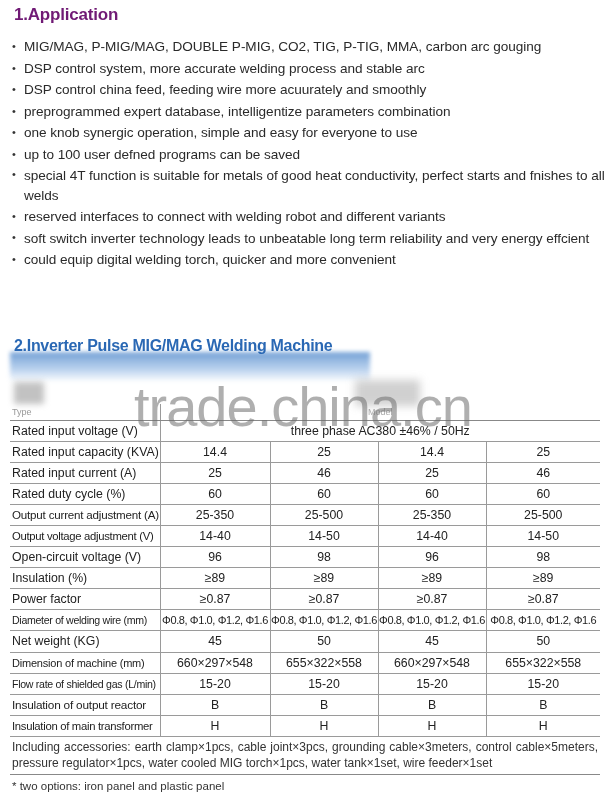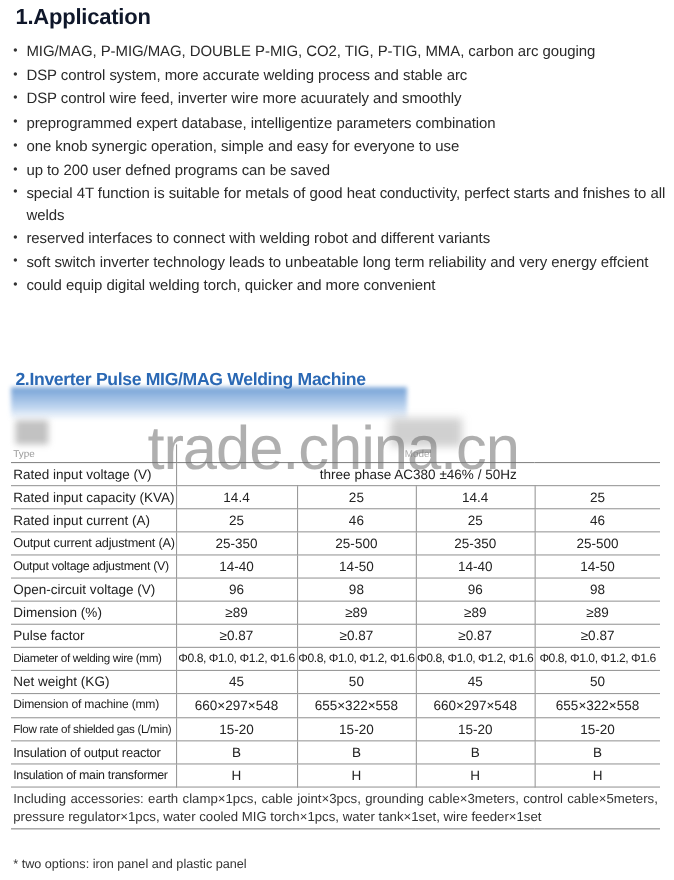--- a/index.html
+++ b/index.html
@@ -2,21 +2,21 @@
 <html><head>
   <meta charset="utf-8">
   <style>
     * { margin: 0; padding: 0; box-sizing: border-box; }
     html, body { width: 613px; height: 800px; background: #ffffff; overflow: hidden; }
     body { position: relative; font-family: "Liberation Sans", sans-serif; color: #222; }
 
     .h1 {
       position: absolute; left: 14px; top: 5px;
       font-family: "Liberation Sans", sans-serif;
-      font-weight: bold; font-size: 20px; color: #0f172a; letter-spacing: -0.2px;
+      font-weight: bold; font-size: 17px; color: #701a75; letter-spacing: -0.2px;
     }
     .app-list { position: absolute; left: 12px; top: 36px; width: 595px; list-style: none; }
     .app-list li {
       position: relative; padding-left: 12px;
       font-size: 13.6px; line-height: 21.5px; color: #2a2a2a;
       letter-spacing: -0.05px;
     }
     .app-list li::before {
       content: "\2022"; position: absolute; left: 0; top: 0; font-size: 11px; color: #333;
     }
@@ -68,24 +68,24 @@
     .footnote { position: absolute; left: 12px; top: 780px; font-size: 11.5px; color: #333; }
   </style>
 </head>
 <body>
 
 <div class="h1">1.Application</div>
 
 <ul class="app-list">
   <li>MIG/MAG, P-MIG/MAG, DOUBLE P-MIG, CO2, TIG, P-TIG, MMA, carbon arc gouging</li>
   <li>DSP control system, more accurate welding process and stable arc</li>
-  <li>DSP control wire feed, inverter wire more acuurately and smoothly</li>
+  <li>DSP control china feed, feeding wire more acuurately and smoothly</li>
   <li>preprogrammed expert database, intelligentize parameters combination</li>
   <li>one knob synergic operation, simple and easy for everyone to use</li>
-  <li>up to 200 user defned programs can be saved</li>
+  <li>up to 100 user defned programs can be saved</li>
   <li class="wrap">special 4T function is suitable for metals of good heat conductivity, perfect starts and fnishes to all welds</li>
   <li>reserved interfaces to connect with welding robot and different variants</li>
   <li class="wrap">soft switch inverter technology leads to unbeatable long term reliability and very energy effcient</li>
   <li>could equip digital welding torch, quicker and more convenient</li>
 </ul>
 
 <div class="blue-band"></div>
 <div class="gray-smudge"></div>
 <div class="gray-smudge2"></div>
 <div class="h2">2.Inverter Pulse MIG/MAG Welding Machine</div>
@@ -116,20 +116,27 @@
     <td class="val">25</td>
   </tr>
   <tr>
     <td class="label">Rated input current (A)</td>
     <td class="val">25</td>
     <td class="val">46</td>
     <td class="val">25</td>
     <td class="val">46</td>
   </tr>
   <tr>
+    <td class="label">Rated duty cycle (%)</td>
+    <td class="val">60</td>
+    <td class="val">60</td>
+    <td class="val">60</td>
+    <td class="val">60</td>
+  </tr>
+  <tr>
     <td class="label" style="font-size:11.6px;letter-spacing:-0.2px">Output current adjustment (A)</td>
     <td class="val">25-350</td>
     <td class="val">25-500</td>
     <td class="val">25-350</td>
     <td class="val">25-500</td>
   </tr>
   <tr>
     <td class="label" style="font-size:11.3px;letter-spacing:-0.3px">Output voltage adjustment (V)</td>
     <td class="val">14-40</td>
     <td class="val">14-50</td>
@@ -137,28 +144,28 @@
     <td class="val">14-50</td>
   </tr>
   <tr>
     <td class="label">Open-circuit voltage (V)</td>
     <td class="val">96</td>
     <td class="val">98</td>
     <td class="val">96</td>
     <td class="val">98</td>
   </tr>
   <tr>
-    <td class="label">Dimension (%)</td>
-    <td class="val">≥89</td>
-    <td class="val">≥89</td>
-    <td class="val">≥89</td>
-    <td class="val">≥89</td>
-  </tr>
-  <tr>
-    <td class="label">Pulse factor</td>
+    <td class="label">Insulation (%)</td>
+    <td class="val">≥89</td>
+    <td class="val">≥89</td>
+    <td class="val">≥89</td>
+    <td class="val">≥89</td>
+  </tr>
+  <tr>
+    <td class="label">Power factor</td>
     <td class="val">≥0.87</td>
     <td class="val">≥0.87</td>
     <td class="val">≥0.87</td>
     <td class="val">≥0.87</td>
   </tr>
   <tr>
     <td class="label sm">Diameter of welding wire (mm)</td>
     <td class="val sm">Φ0.8, Φ1.0, Φ1.2, Φ1.6</td>
     <td class="val sm">Φ0.8, Φ1.0, Φ1.2, Φ1.6</td>
     <td class="val sm">Φ0.8, Φ1.0, Φ1.2, Φ1.6</td>

